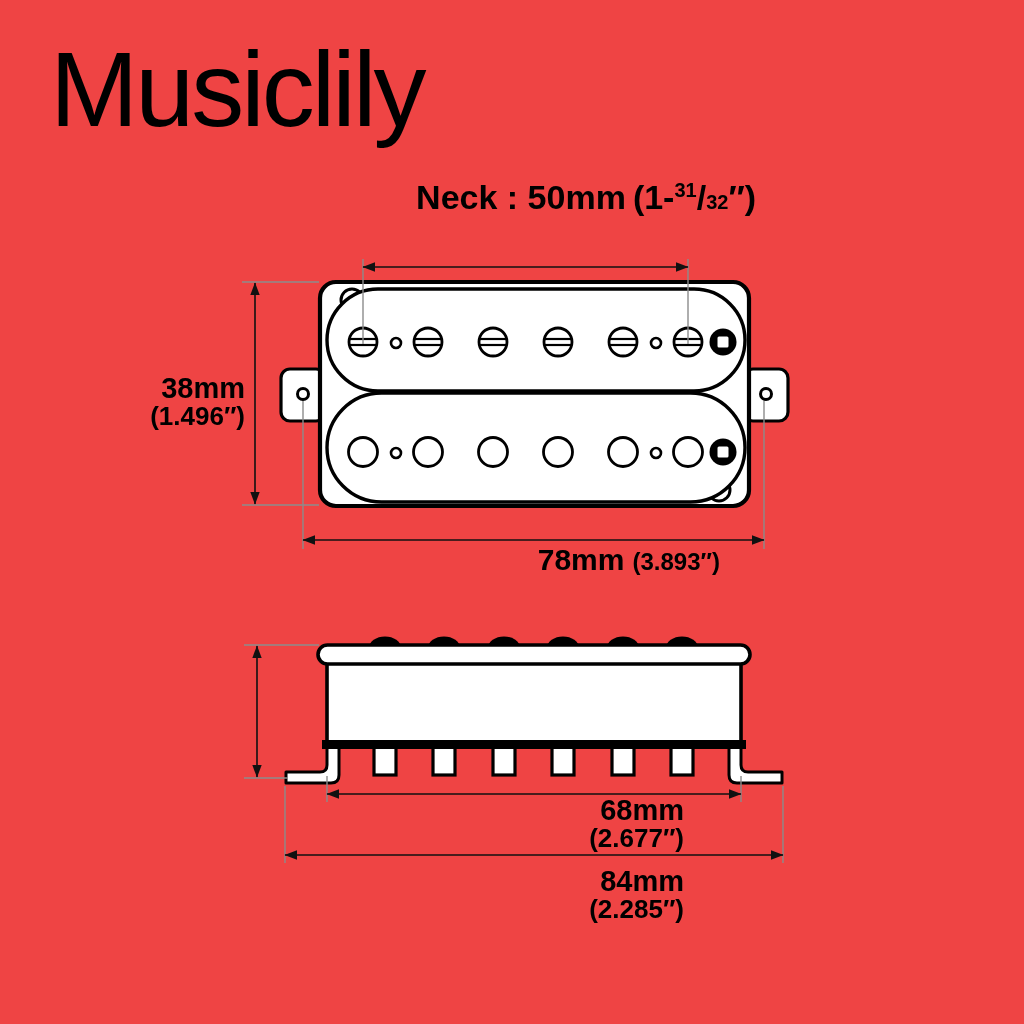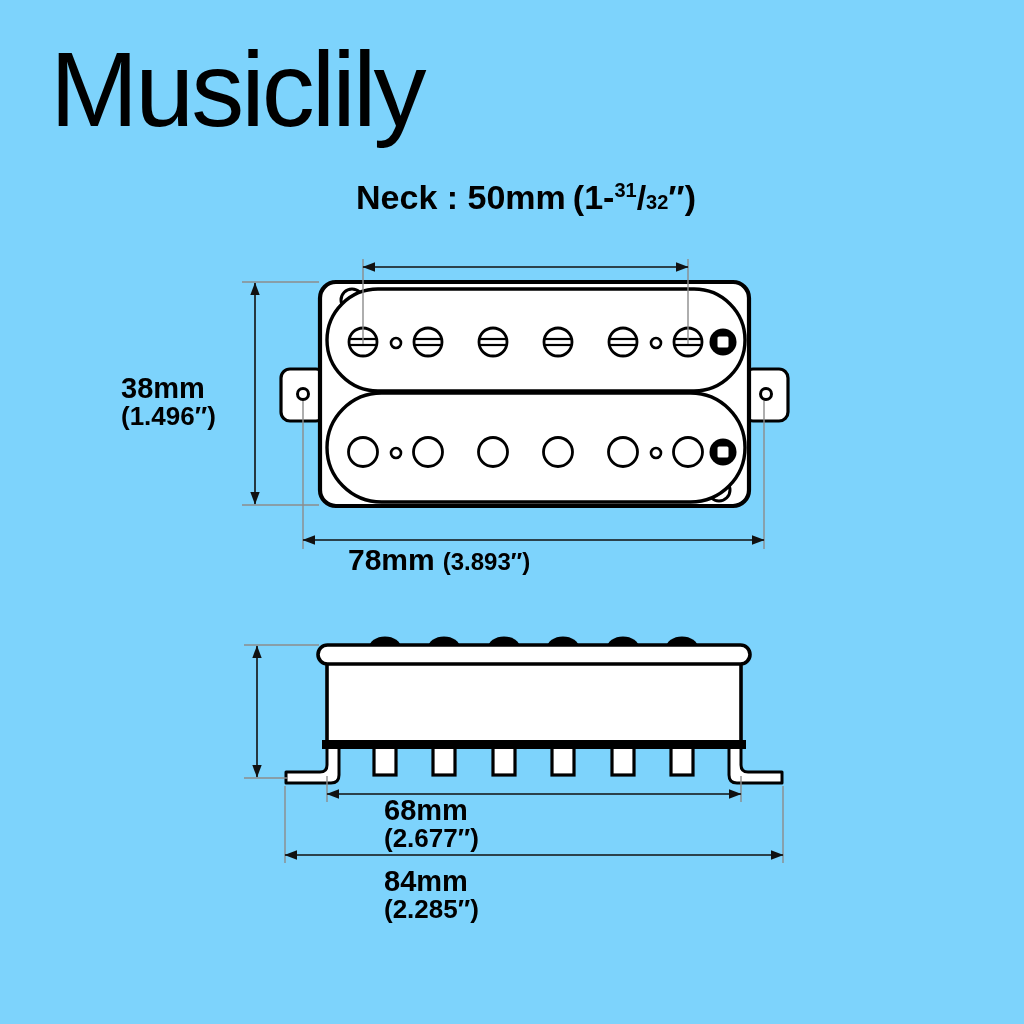--- a/index.html
+++ b/index.html
@@ -1,32 +1,32 @@
 <!DOCTYPE html>
 <html><head>
 <meta charset="utf-8">
 <style>
   html,body{margin:0;padding:0;background:#fff;}
   .page{
-    position:relative;width:1024px;height:1024px;background:#7dd3fc;
+    position:relative;width:1024px;height:1024px;background:#ef4444;
     font-family:"Liberation Sans","DejaVu Sans",sans-serif;color:#000;overflow:hidden;
   }
   .logo{
     position:absolute;left:50px;top:34px;font-size:106px;font-weight:400;
     letter-spacing:-3px;line-height:110px;white-space:nowrap;
   }
   .spec-header{
-    position:absolute;left:296px;top:171px;width:460px;text-align:center;
+    position:absolute;left:296px;top:171px;width:460px;text-align:right;
     font-weight:bold;font-size:34px;line-height:39px;white-space:nowrap;
   }
   .spec-line{display:block;}
   .spec-open{margin-left:7px;}
   .frac-n{font-size:20px;vertical-align:12px;letter-spacing:0;}
   .frac-d{font-size:20px;vertical-align:0;}
-  .dim-label{position:absolute;text-align:left;font-weight:bold;}
+  .dim-label{position:absolute;text-align:right;font-weight:bold;}
   .dim-mm{display:block;font-size:29px;line-height:29px;}
   .dim-inch{display:block;font-size:26px;line-height:26px;}
   .dim-inline .dim-mm,.dim-inline .dim-inch{display:inline;}
   .dim-inline .dim-mm{font-size:30px;}
   .dim-inline .dim-inch{font-size:24px;margin-left:8px;}
   #label-38{left:121px;top:374px;width:124px;}
   #label-78{left:348px;top:545px;width:372px;}
   #label-19{left:121px;top:686px;width:124px;}
   #label-68{left:384px;top:796px;width:300px;}
   #label-84{left:384px;top:858px;width:300px;margin-top:9px;}

